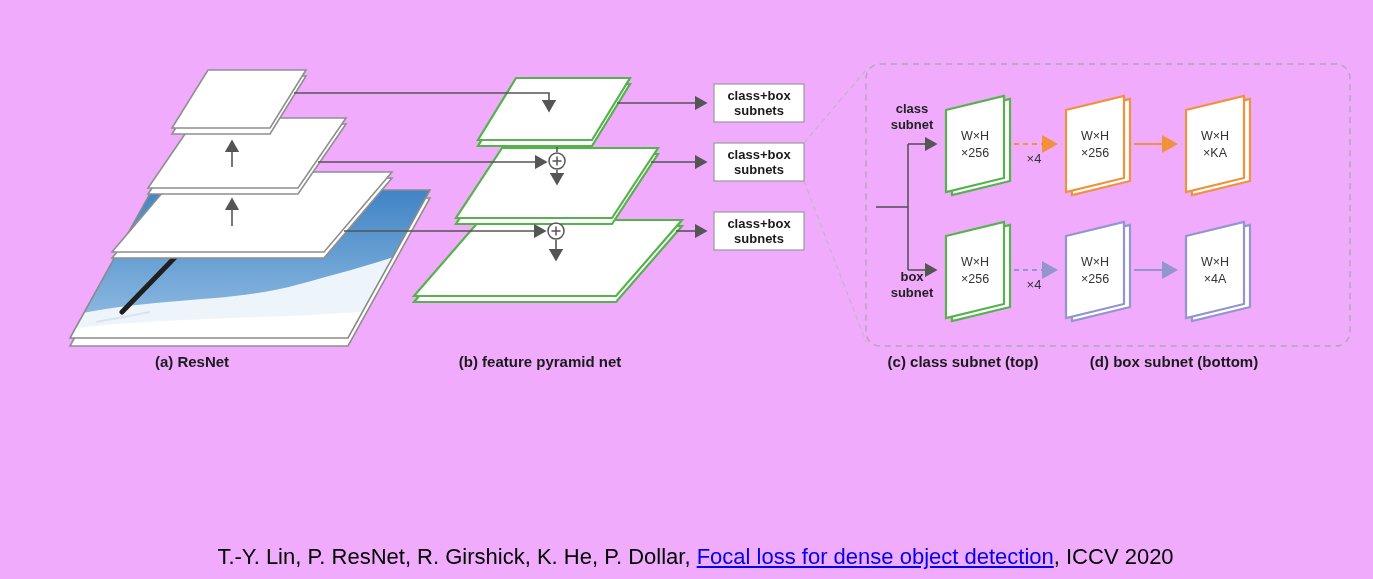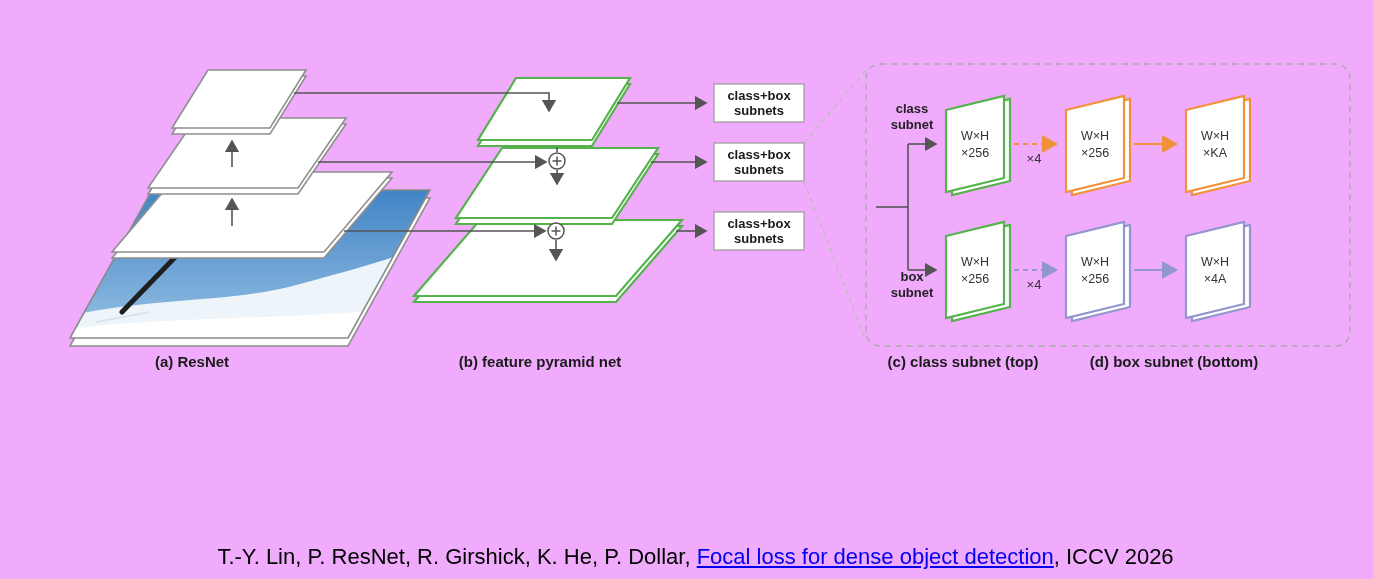--- a/index.html
+++ b/index.html
@@ -201,16 +201,16 @@
     </g>
   </g>
 
   <text class="seclbl" x="192" y="367" text-anchor="middle">(a) ResNet</text>
   <text class="seclbl" x="540" y="367" text-anchor="middle">(b) feature pyramid net</text>
   <text class="seclbl" x="963" y="367" text-anchor="middle">(c) class subnet (top)</text>
   <text class="seclbl" x="1174" y="367" text-anchor="middle">(d) box subnet (bottom)</text>
 </svg>
 
 <div class="caption">
-  <span>T.-Y. Lin, P. ResNet, R. Girshick, K. He, P. Dollar, </span><a href="#" class="paper-link">Focal loss for dense object detection</a><span>, ICCV 2026</span>
+  <span>T.-Y. Lin, P. ResNet, R. Girshick, K. He, P. Dollar, </span><a href="#" class="paper-link">Focal loss for dense object detection</a><span>, ICCV 2020</span>
 </div>
 
 </div>
 
 </body></html>

